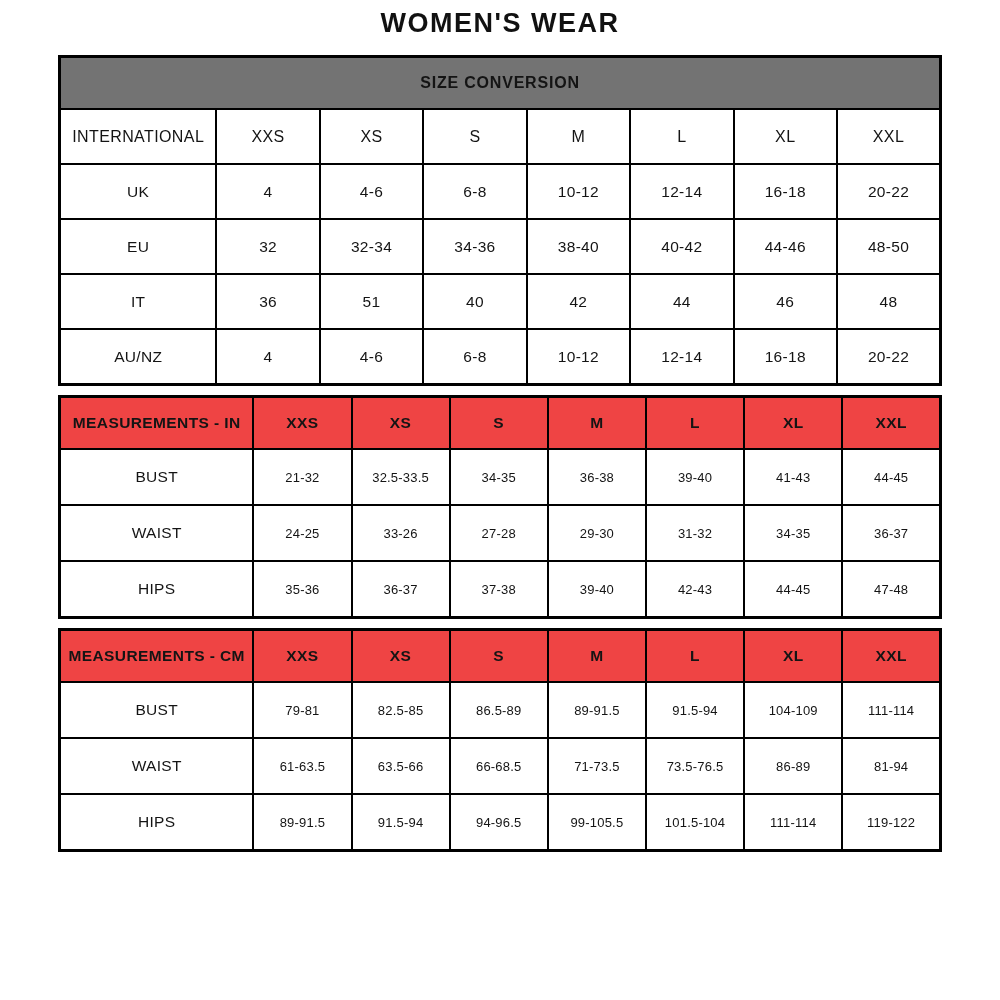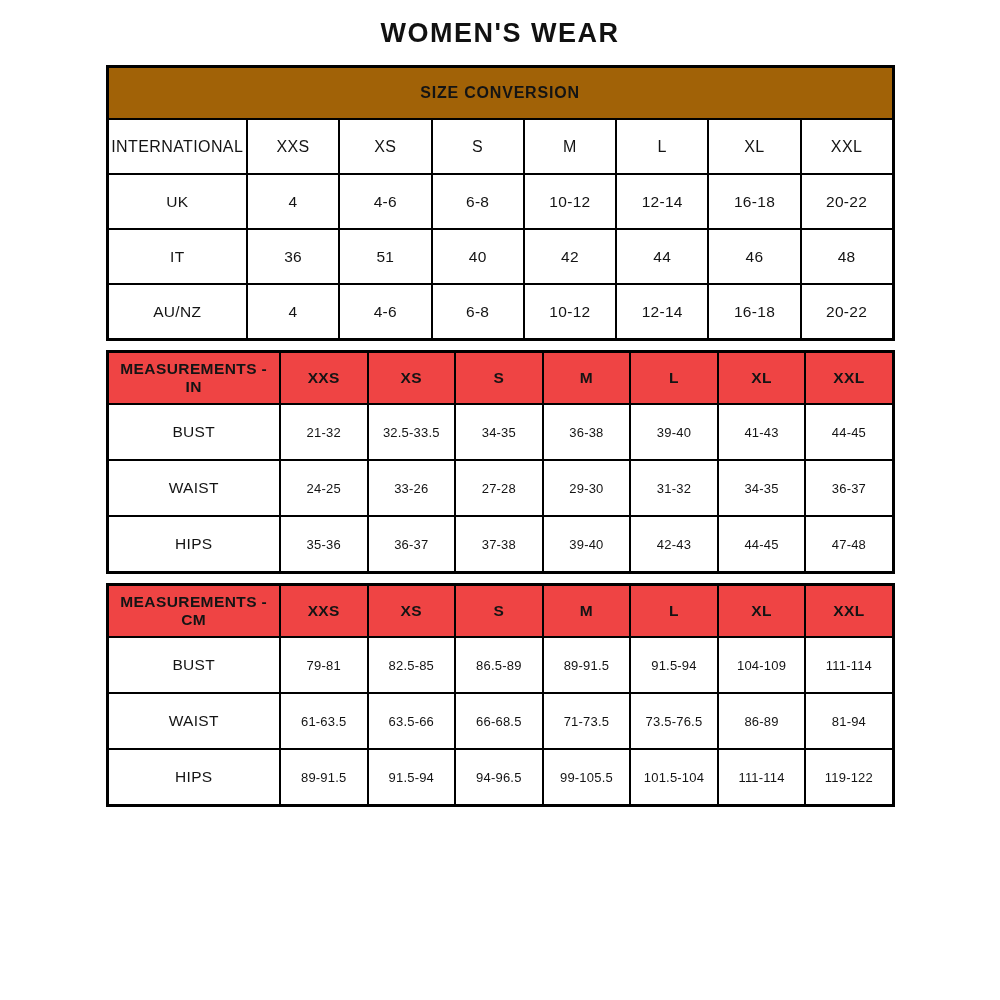--- a/index.html
+++ b/index.html
@@ -4,23 +4,23 @@
 <style>
   html, body {
     margin: 0;
     padding: 0;
     background: #ffffff;
     width: 1000px;
     font-family: "Liberation Sans", "DejaVu Sans", sans-serif;
     color: #141414;
   }
   .page {
-    width: 789px;
+    width: 884px;
     margin: 0 auto;
-    padding-top: 14px;
+    padding-top: 4px;
   }
   .page-title {
     text-align: center;
     font-size: 27px;
     font-weight: 700;
     letter-spacing: 1.5px;
     margin: 4px 0 16px 0;
     color: #111111;
   }
   table {
@@ -35,21 +35,21 @@
   th, td {
     border: 2px solid #000000;
     text-align: center;
     vertical-align: middle;
     font-weight: 400;
     padding: 0 2px;
     overflow: hidden;
   }
   
   .t-conv .band-th {
-    background: #a16207;
+    background: #737373;
     font-weight: 700;
     font-size: 16px;
     letter-spacing: 0.8px;
     height: 50px;
   }
   .t-conv thead .col-th {
     height: 53px;
     font-size: 16px;
     letter-spacing: 0.4px;
     font-weight: 400;
@@ -119,20 +119,30 @@
           <th>UK</th>
           <td>4</td>
           <td>4-6</td>
           <td>6-8</td>
           <td>10-12</td>
           <td>12-14</td>
           <td>16-18</td>
           <td>20-22</td>
         </tr>
         <tr>
+          <th>EU</th>
+          <td>32</td>
+          <td>32-34</td>
+          <td>34-36</td>
+          <td>38-40</td>
+          <td>40-42</td>
+          <td>44-46</td>
+          <td>48-50</td>
+        </tr>
+        <tr>
           <th>IT</th>
           <td>36</td>
           <td>51</td>
           <td>40</td>
           <td>42</td>
           <td>44</td>
           <td>46</td>
           <td>48</td>
         </tr>
         <tr>

